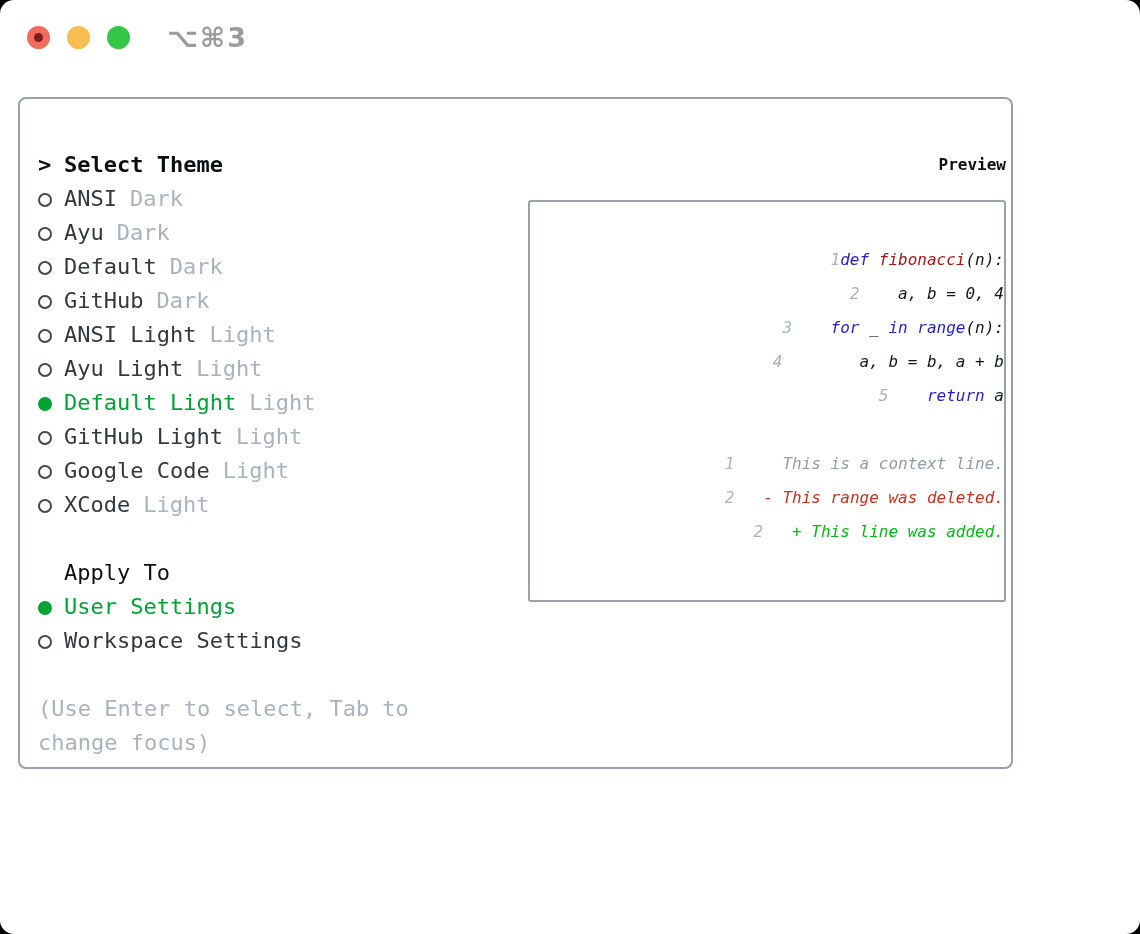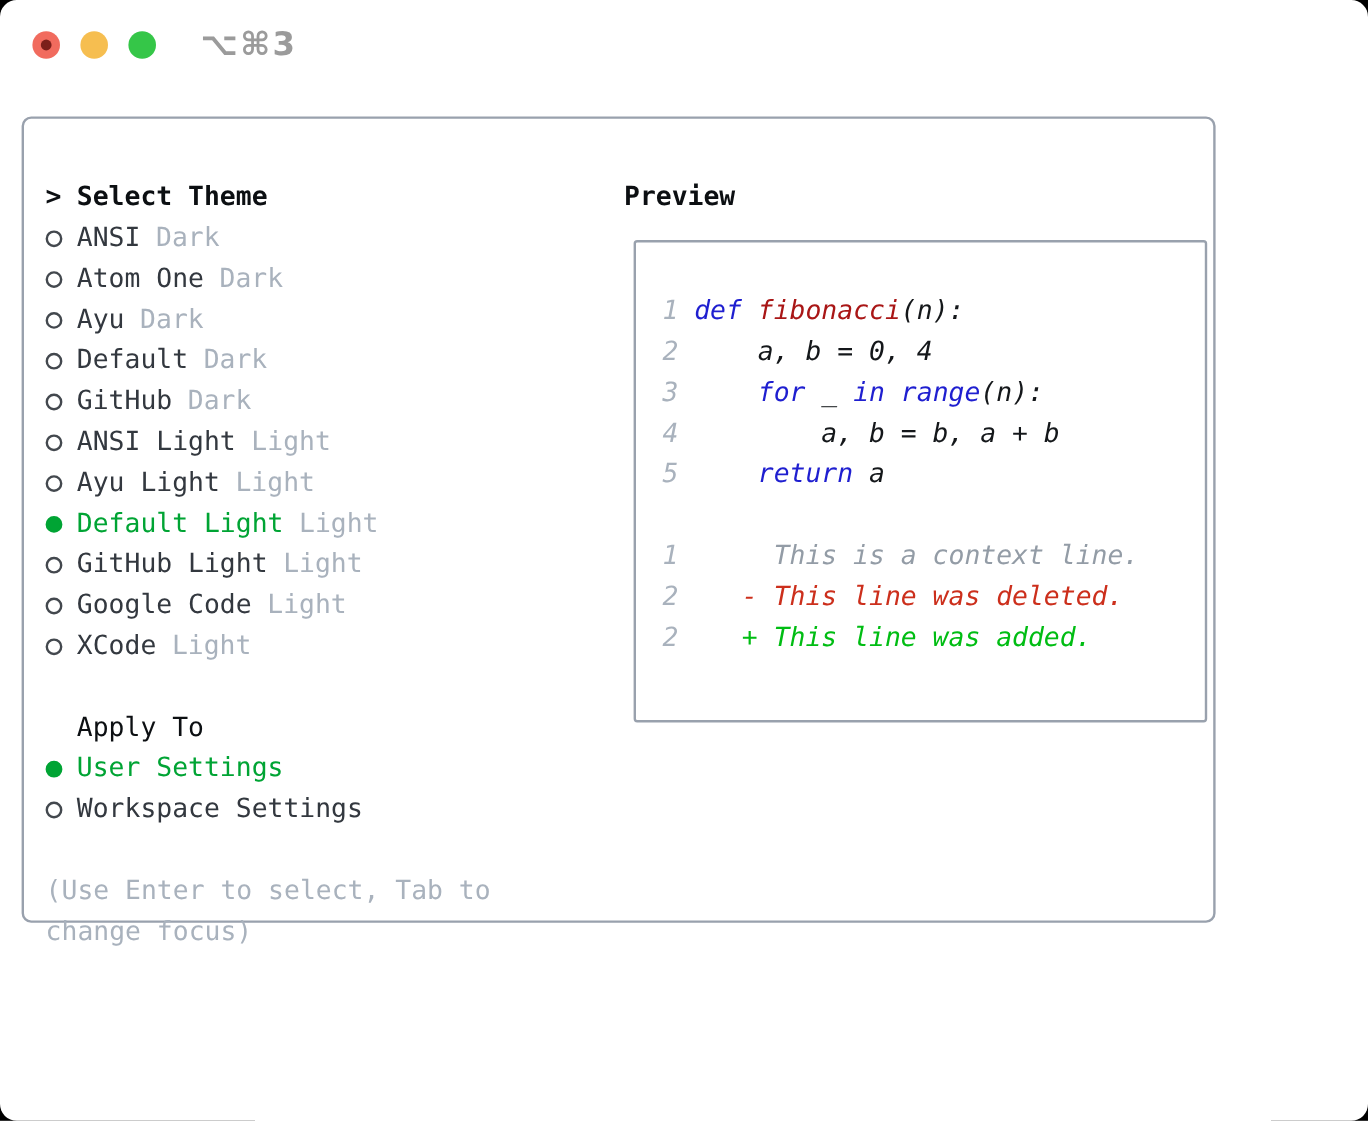--- a/index.html
+++ b/index.html
@@ -48,21 +48,21 @@
   .section-title-plain { font-weight:normal; color:var(--heading);text-align:right; }
   .name { color:var(--item-text); }
   .selected .name { color:var(--selected-green);text-align:center; }
   .tag { color:var(--tag); margin-left:13px;text-align:right; }
   .spacer { height:34px; }
   .help {
     width:420px; white-space:normal;
     color:var(--help);
   }
   
-  .preview-col { position:absolute; left:480px; top:49px; font-size:22px; line-height:34px; }
+  .preview-col { position:absolute; left:480px; top:49px; font-size:16px; line-height:34px;text-align:right; }
   .preview-title { padding-left:20px; height:34px; font-weight:bold; color:var(--heading); }
   .preview-box {
     margin-left:28px; margin-top:18px;
     width:478px; height:402px; box-sizing:border-box;
     border:2px solid var(--panel-border); border-radius:3px;
     padding:41px 0 0 22px; overflow:hidden;font-style:italic;
   }
   .code-line { height:34px; line-height:34px; white-space:pre; }
   .lnum { display:inline-block; width:2ch; color:var(--line-number); }
   .seg-plain { color:#14171a; }
@@ -83,21 +83,20 @@
 <div class="shortcut">⌥⌘3</div>
 
 <div class="panel">
 
   <div class="left-col">
     <div class="row">
       <span class="marker-col prefix">&gt;</span><span class="section-title">Select Theme</span>
     </div>
     <div>
         <div class="row item"><span class="marker-col"><span class="circle"></span></span><span class="name">ANSI</span><span class="tag">Dark</span></div>
-        <div class="row item"><span class="marker-col"><span class="circle"></span></span><span class="name">Atom One</span><span class="tag">Dark</span></div>
         <div class="row item"><span class="marker-col"><span class="circle"></span></span><span class="name">Ayu</span><span class="tag">Dark</span></div>
         <div class="row item"><span class="marker-col"><span class="circle"></span></span><span class="name">Default</span><span class="tag">Dark</span></div>
         <div class="row item"><span class="marker-col"><span class="circle"></span></span><span class="name">GitHub</span><span class="tag">Dark</span></div>
         <div class="row item"><span class="marker-col"><span class="circle"></span></span><span class="name">ANSI Light</span><span class="tag">Light</span></div>
         <div class="row item"><span class="marker-col"><span class="circle"></span></span><span class="name">Ayu Light</span><span class="tag">Light</span></div>
         <div class="row item selected"><span class="marker-col"><span class="circle"></span></span><span class="name">Default Light</span><span class="tag">Light</span></div>
         <div class="row item"><span class="marker-col"><span class="circle"></span></span><span class="name">GitHub Light</span><span class="tag">Light</span></div>
         <div class="row item"><span class="marker-col"><span class="circle"></span></span><span class="name">Google Code</span><span class="tag">Light</span></div>
         <div class="row item"><span class="marker-col"><span class="circle"></span></span><span class="name">XCode</span><span class="tag">Light</span></div>
       </div>
@@ -120,18 +119,18 @@
   <div class="preview-col">
     <div class="preview-title">Preview</div>
     <div class="preview-box">
         <div class="code-line"><span class="lnum">1</span><span><span class="seg-kw">def</span><span class="seg-plain"> </span><span class="seg-fn">fibonacci</span><span class="seg-plain">(n):</span></span></div>
         <div class="code-line"><span class="lnum">2</span><span><span class="seg-plain">    a, b = 0, 4</span></span></div>
         <div class="code-line"><span class="lnum">3</span><span><span class="seg-plain">    </span><span class="seg-kw">for</span><span class="seg-plain"> _ </span><span class="seg-kw">in</span><span class="seg-plain"> </span><span class="seg-kw">range</span><span class="seg-plain">(n):</span></span></div>
         <div class="code-line"><span class="lnum">4</span><span><span class="seg-plain">        a, b = b, a + b</span></span></div>
         <div class="code-line"><span class="lnum">5</span><span><span class="seg-plain">    </span><span class="seg-kw">return</span><span class="seg-plain"> a</span></span></div>
         <div class="code-line"><span class="lnum"></span><span></span></div>
         <div class="code-line"><span class="lnum">1</span><span><span class="seg-ctx">     This is a context line.</span></span></div>
-        <div class="code-line"><span class="lnum">2</span><span><span class="seg-del">   - This line was deleted.</span></span></div>
+        <div class="code-line"><span class="lnum">2</span><span><span class="seg-del">   - This range was deleted.</span></span></div>
         <div class="code-line"><span class="lnum">2</span><span><span class="seg-add">   + This line was added.</span></span></div>
       </div>
   </div>
 
 </div>
 
 </body></html>

